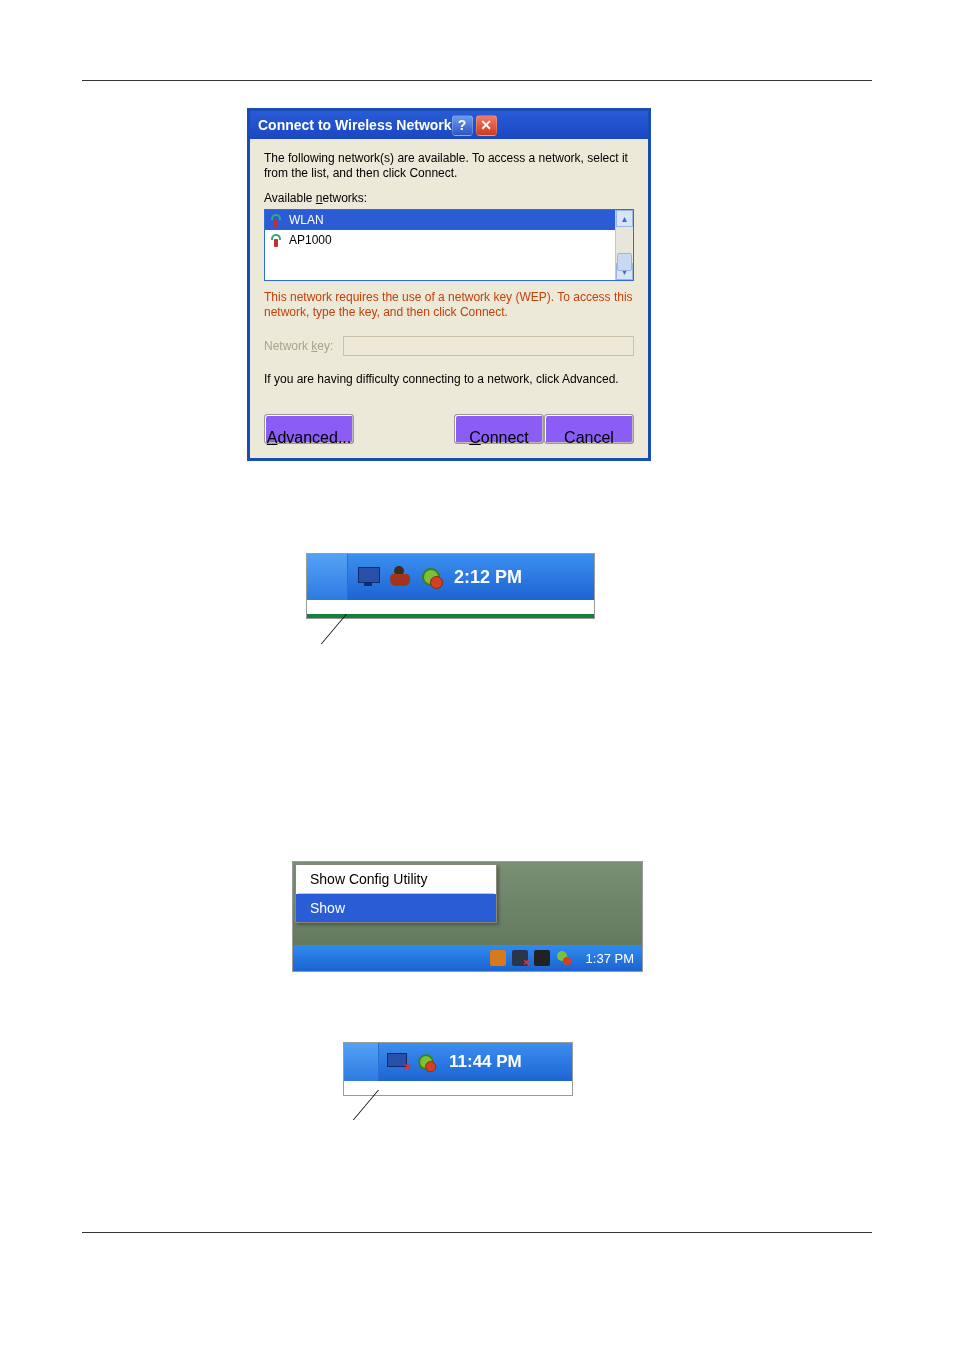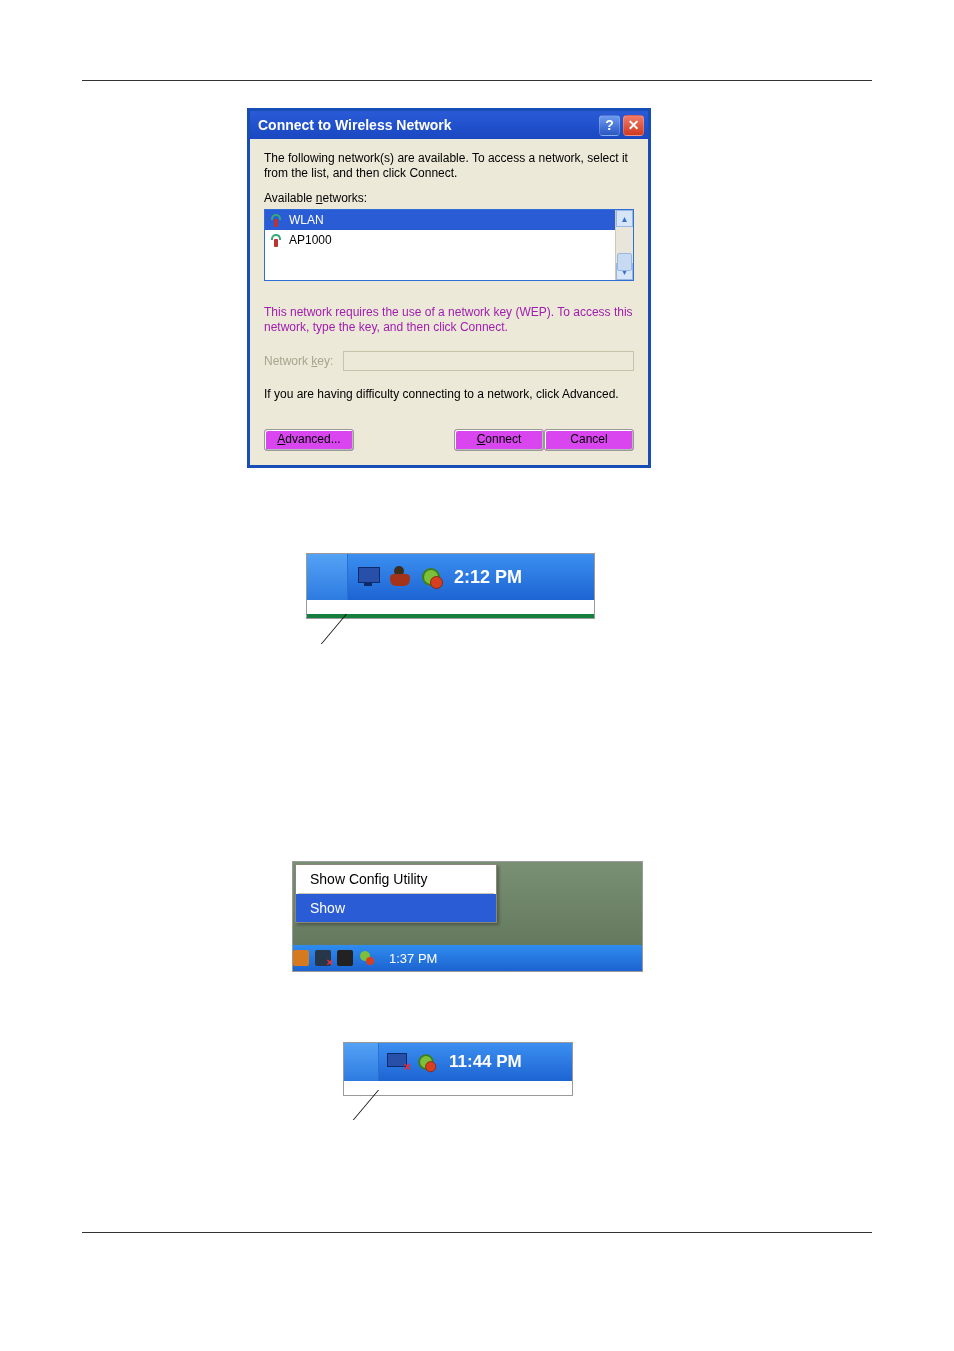--- a/index.html
+++ b/index.html
@@ -38,21 +38,20 @@
     border: 3px solid #174eb6;
     background: #ece9d8;
     box-sizing: border-box;
   }
   .titlebar {
     background: linear-gradient(#2a5bd7, #1a47c2);
     height: 28px;
     display: flex;
     align-items: center;
     padding: 0 4px 0 8px;
-    justify-content: space-between;
   }
   .titlebar-text {
     color: #fff;
     font-weight: bold;
     font-size: 14px;
   }
   .titlebar-buttons {
     display: flex;
     gap: 3px;
   }
@@ -138,22 +137,22 @@
   }
   .sb-track { flex:1; position:relative; }
   .sb-thumb {
     position:absolute; top:26px; left:1px; right:1px; height:16px;
     background:#c8d9f2;
     border:1px solid #9ab7e3;
     border-radius:2px;
   }
 
   .dlg-wep {
-    margin-top: 24px;
-    color: #a21caf;
+    margin-top: 9px;
+    color: #c2410c;
     line-height:1.25;
   }
   .dlg-key-row {
     margin-top: 16px;
     display:flex;
     align-items:center;
     gap:10px;
   }
   .dlg-key-label {
     color:#a7a58e;
@@ -168,28 +167,28 @@
   }
   .dlg-advnote {
     margin-top:16px;
   }
   .dlg-btn-row {
     margin-top:28px;
     display:flex;
     justify-content:space-between;
   }
   .dlg-btn {
-    background:#d946ef;
+    background:#8b5cf6;
     border:1px solid #999;
     border-radius:3px;
-    padding:2px 0;
+    padding:14px 0;
     width:90px;
     height:22px;
     box-sizing:border-box;
-    font-size:12px;
+    font-size:16px;
     text-align:center;
     box-shadow: inset 1px 1px 0 #fff, inset -1px -1px 0 #bbb;
   }
   .dlg-btn .u { text-decoration: underline; }
   .dlg-btn-group { display:flex; }
 
   
   .tray {
     position:absolute;
     border:1px solid #9a9a9a;
@@ -238,21 +237,21 @@
   }
   .ctx-item {
     padding:6px 14px;
     font-size:14px;
   }
   .ctx-sep { border-top:1px solid #c9c5b6; margin:0 2px; }
   .ctx-item.hover { background:#2a5cd6; color:#fff; }
   .tray2-bar {
     position:absolute; left:0; right:0; bottom:0; height:26px;
     background: linear-gradient(#2f8cef, #1c63d1);
-    display:flex; justify-content:flex-start; align-items:center; padding-right:8px; gap:6px;
+    display:flex; justify-content:flex-end; align-items:center; padding-right:8px; gap:6px;
   }
   .tray2-time { color:#fff; font-size:13px; margin-left:8px; }
   .mini-icon { width:16px; height:16px; border-radius:2px; }
   .mi1 { background:#d67a1f; }
   .mi2 { background:#28364a; position:relative; }
   .mi2::after { content:"×"; position:absolute; right:-2px; bottom:-2px; color:#f33; font-size:11px; font-weight:bold; }
   .mi3 { background:#222; }
   .mi-av { position:relative; width:16px; height:16px; }
   .mi-av::before { content:""; position:absolute; left:1px; top:1px; width:10px; height:10px; background:#7cbf3a; border-radius:50%; }
   .mi-av::after { content:""; position:absolute; left:7px; top:7px; width:8px; height:8px; background:#d64020; border-radius:50%; }

